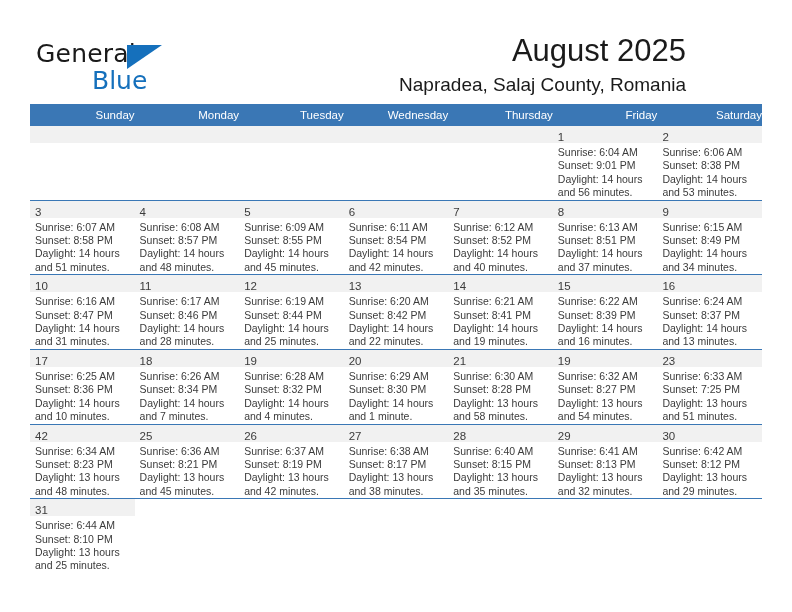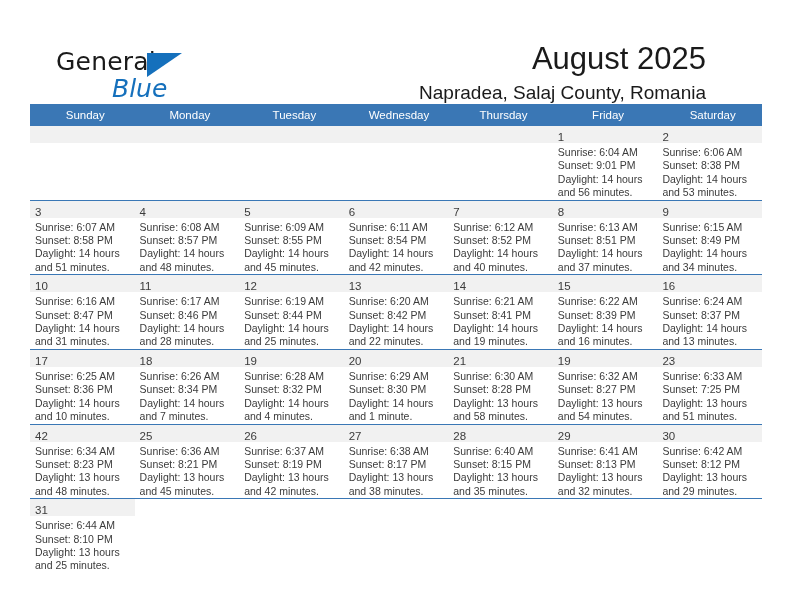--- a/index.html
+++ b/index.html
@@ -17,24 +17,23 @@
     position: relative;
     width: 792px;
     height: 612px;
     box-sizing: border-box;
   }
 
   
   .header {
     position: absolute;
     left: 0;
-    top: 12px;
+    top: 4px;
     width: 721px;
     height: 104px;
-    margin-left: 20px;
   }
   .logo {
     position: absolute;
     left: 36px;
     top: 36px;
     width: 230px;
     height: 56px;
   }
   .logo-general {
     position: absolute;
@@ -58,21 +57,20 @@
   }
   .logo-blue {
     position: absolute;
     left: 56px;
     top: 27px;
     font-size: 25px;
     color: #1570bc;
     line-height: 28px;
     font-family: "DejaVu Sans", sans-serif;
     font-weight: 400;
-    font-style: italic;
   }
   .title-block {
     position: absolute;
     right: 35px;
     top: 30px;
     text-align: right;
   }
   .cal-title {
     font-size: 31px;
     color: #1a1a1a;
@@ -98,21 +96,21 @@
     border-collapse: collapse;
     table-layout: fixed;
   }
   .calendar col { width: 104.57px; }
 
   .dow-row th {
     background: #3a77b5;
     color: #ffffff;
     font-size: 11.5px;
     font-weight: normal;
-    text-align: center;
+    text-align: right;
     padding: 5px 0 5px 6px;
     height: 19px;
     vertical-align: middle;
     box-sizing: border-box;
     border: none;
   }
 
   .week-row td {
     vertical-align: top;
     padding: 0;

